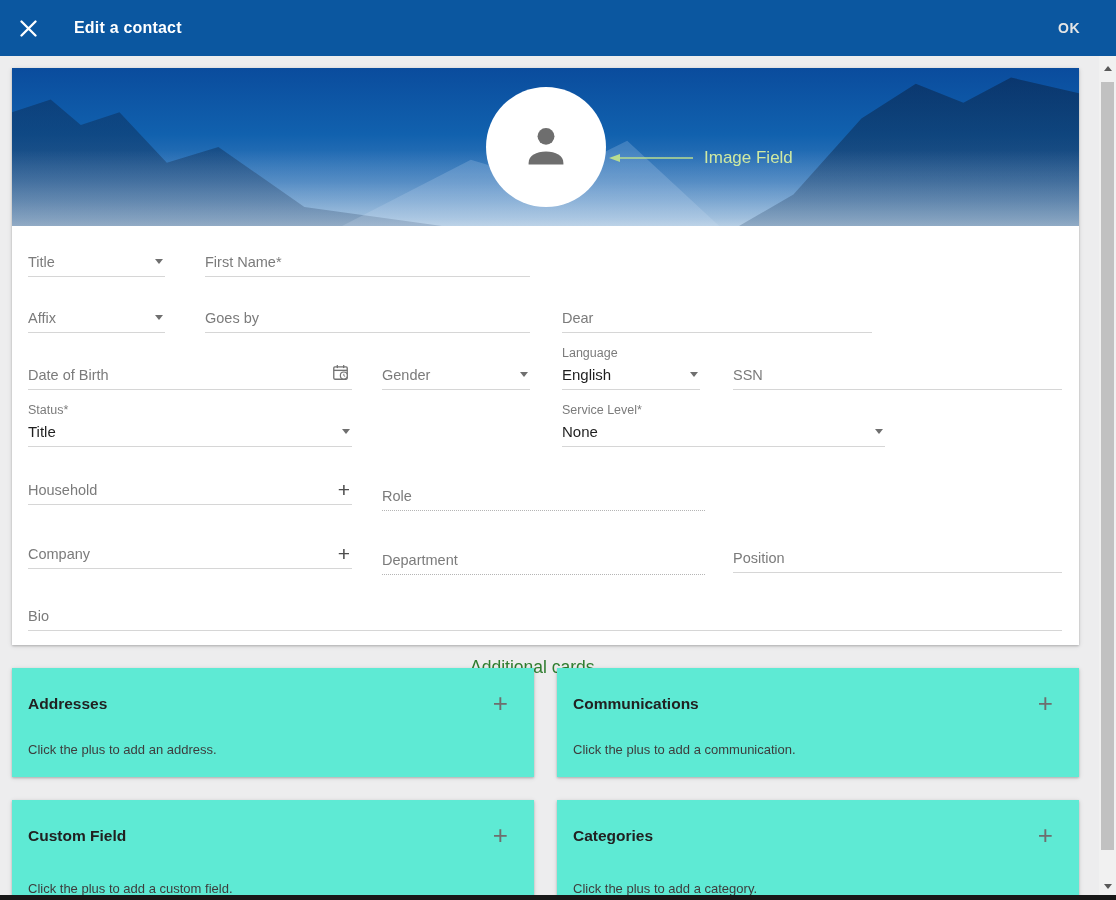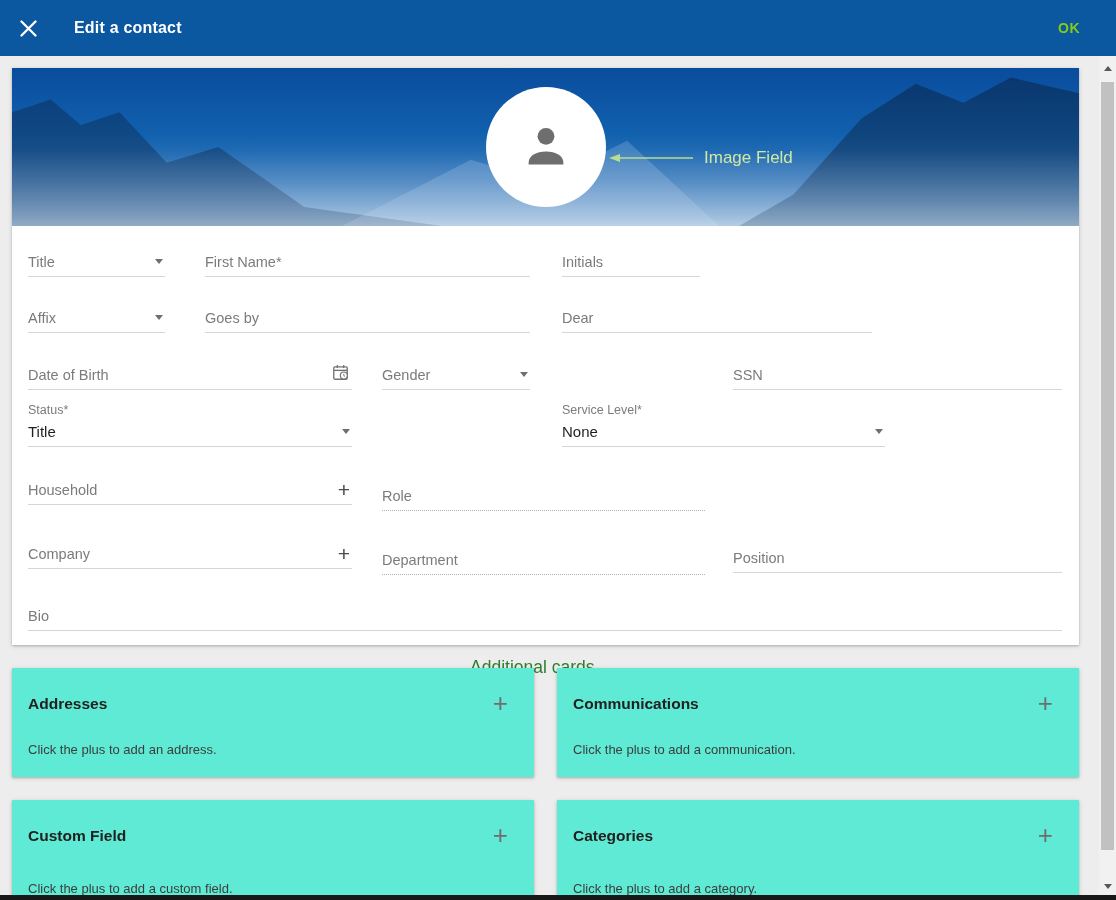--- a/index.html
+++ b/index.html
@@ -3,21 +3,21 @@
 <meta charset="utf-8">
 <style>
   html,body{margin:0;padding:0;}
   body{font-family:"Liberation Sans","DejaVu Sans",sans-serif;background:#ededee;}
   .screen{position:relative;width:1116px;height:900px;overflow:hidden;background:#ededee;}
 
   
   .appbar{position:absolute;left:0;top:0;width:1116px;height:56px;background:#0b57a0;display:flex;align-items:center;}
   .appbar .close-btn{width:56px;height:56px;display:flex;align-items:center;justify-content:center;cursor:pointer;}
   .appbar .title{color:#fff;font-size:16px;font-weight:bold;margin-left:18px;letter-spacing:.2px;}
-  .appbar .ok-btn{position:absolute;right:24px;top:0;height:56px;display:flex;align-items:center;color:#84cc16;font-size:14px;font-weight:bold;letter-spacing:.5px;cursor:pointer;padding:0 12px;}
+  .appbar .ok-btn{position:absolute;right:24px;top:0;height:56px;display:flex;align-items:center;color:#e5e5e5;font-size:14px;font-weight:bold;letter-spacing:.5px;cursor:pointer;padding:0 12px;}
 
   
   .main-card{position:absolute;left:12px;top:68px;width:1067px;height:577px;background:#fff;box-shadow:0 1px 2px rgba(0,0,0,.2),0 1px 5px rgba(0,0,0,.12);}
 
   
   .banner{position:absolute;left:0;top:0;width:1067px;height:158px;overflow:hidden;
     background:linear-gradient(180deg,#0a4c9d 0%,#1161ae 42%,#3d7cbc 72%,#7fa9d2 95%,#9cbcda 100%);}
   .mtn{position:absolute;top:0;height:158px;}
   .mtn.left{left:0;width:430px;background:linear-gradient(180deg,rgba(8,28,58,.40),rgba(18,55,100,.48));
     clip-path:polygon(0 28%,9% 20%,16% 36%,25% 28%,36% 60%,48% 50%,68% 88%,100% 100%,0 100%);}
@@ -109,24 +109,20 @@
 
     <div class="form">
 
       <div class="f" style="left:16px;top:21px;width:137px">
         <span class="ph">Title</span>
         <span class="caret"></span>
           <div class="line"></div>
       </div>
       <div class="f" style="left:193px;top:21px;width:325px">
         <span class="ph">First Name*</span>
-          <div class="line"></div>
-      </div>
-      <div class="f" style="left:550px;top:21px;width:138px">
-        <span class="ph">Initials</span>
           <div class="line"></div>
       </div>
 
       <div class="f" style="left:16px;top:77px;width:137px">
         <span class="ph">Affix</span>
         <span class="caret"></span>
           <div class="line"></div>
       </div>
       <div class="f" style="left:193px;top:77px;width:325px">
         <span class="ph">Goes by</span>
@@ -149,20 +145,26 @@
             <path d="M16.2 13.6 v2.4 l1.7 1" stroke-width="1.2"></path>
           </svg>
         </span>
         <div class="line"></div>
       </div>
       <div class="f" style="left:370px;top:134px;width:148px">
         <span class="ph">Gender</span>
         <span class="caret"></span>
           <div class="line"></div>
       </div>
+      <div class="f labeled" style="left:550px;top:120px;width:138px">
+        <span class="flabel">Language</span>
+        <span class="val">English</span>
+        <span class="caret"></span>
+          <div class="line"></div>
+      </div>
       <div class="f" style="left:721px;top:134px;width:329px">
         <span class="ph">SSN</span>
           <div class="line"></div>
       </div>
 
       <div class="f labeled" style="left:16px;top:177px;width:324px">
         <span class="flabel">Status*</span>
         <span class="val">Title</span>
         <span class="caret"></span>
           <div class="line"></div>

